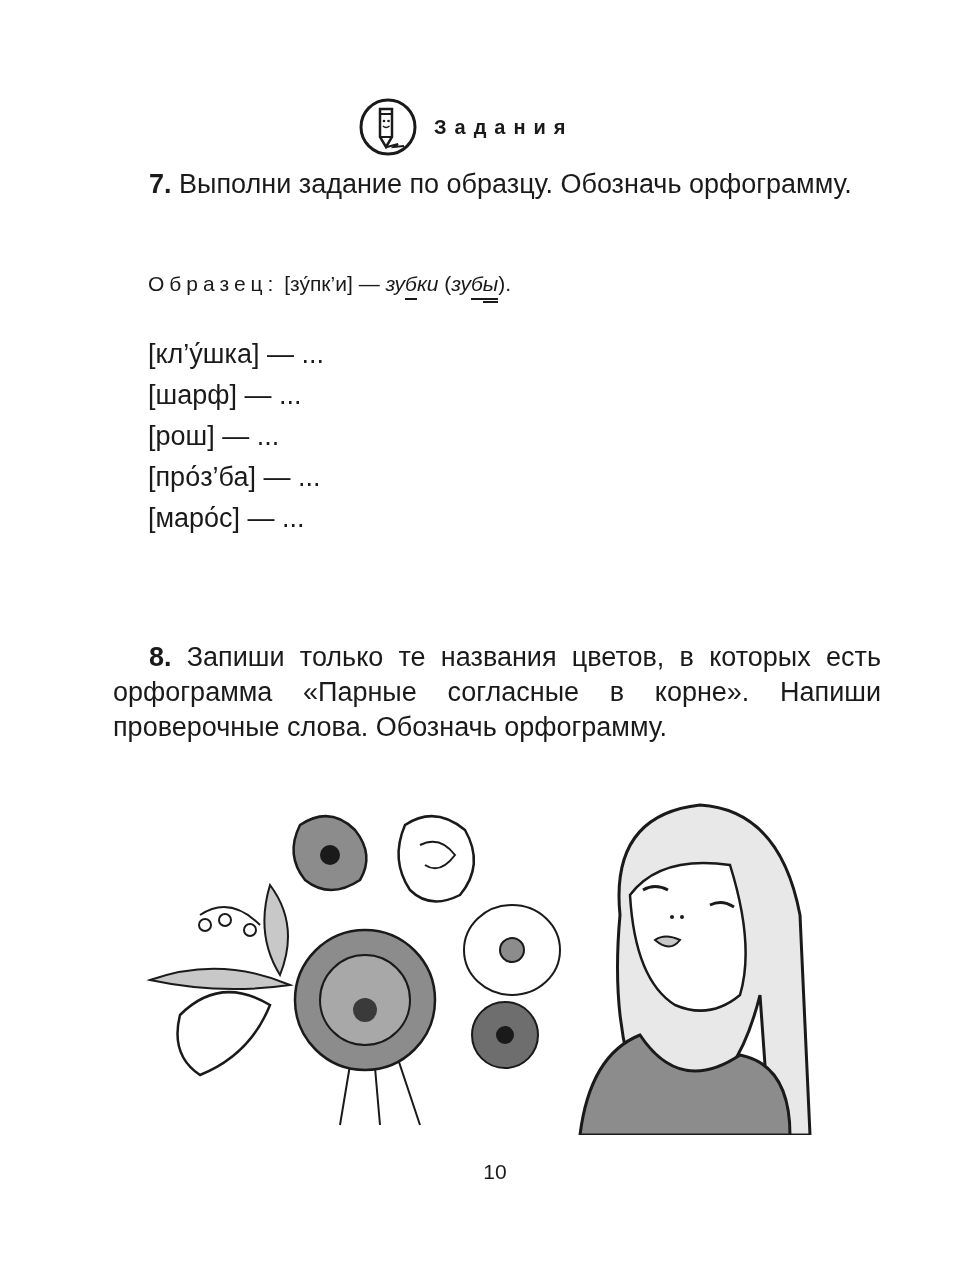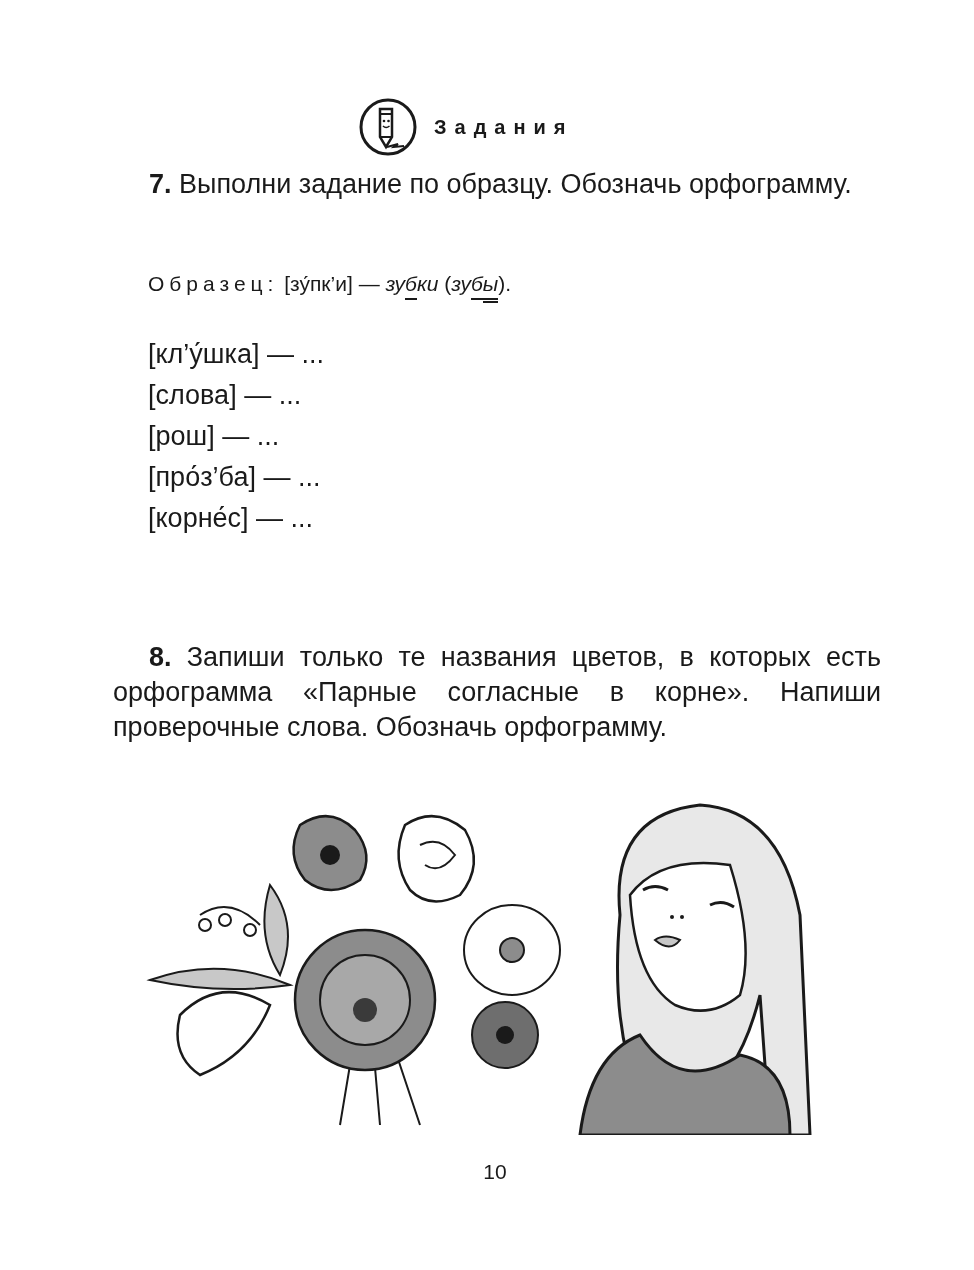--- a/index.html
+++ b/index.html
@@ -47,24 +47,24 @@
 <div class="sample">
   <span class="sp">Образец:</span>
   <span>[зу́пк’и]</span>
   <span>—</span>
   <span class="it"><span>зу</span><span class="u1">б</span><span>ки</span></span>
   <span><span>(</span><span class="it">зу</span><span class="it u1">б</span><span class="it u2">ы</span><span>).</span></span>
 </div>
 
 <ul class="words">
   <li>[кл’у́шка] — ...</li>
-  <li>[слова] — ...</li>
+  <li>[шарф] — ...</li>
   <li>[рош] — ...</li>
   <li>[про́з’ба] — ...</li>
-  <li>[корне́с] — ...</li>
+  <li>[маро́с] — ...</li>
 </ul>
 
 <div class="para" style="top:640px;">
   <span class="indent"></span><span class="num">8.</span>
   <span>Запиши только те названия цветов, в которых есть орфограмма «Парные согласные в корне». Напиши проверочные слова. Обозначь орфограмму.</span>
 </div>
 
 <svg class="illustration" viewBox="0 0 680 340">
 
   <path d="M480 120 Q470 20 560 10 Q640 15 660 120 L670 340 L630 340 L620 200 Q600 280 560 300 L500 300 Q470 230 480 120 Z" fill="#e8e8e8" stroke="#1a1a1a" stroke-width="3"></path>

